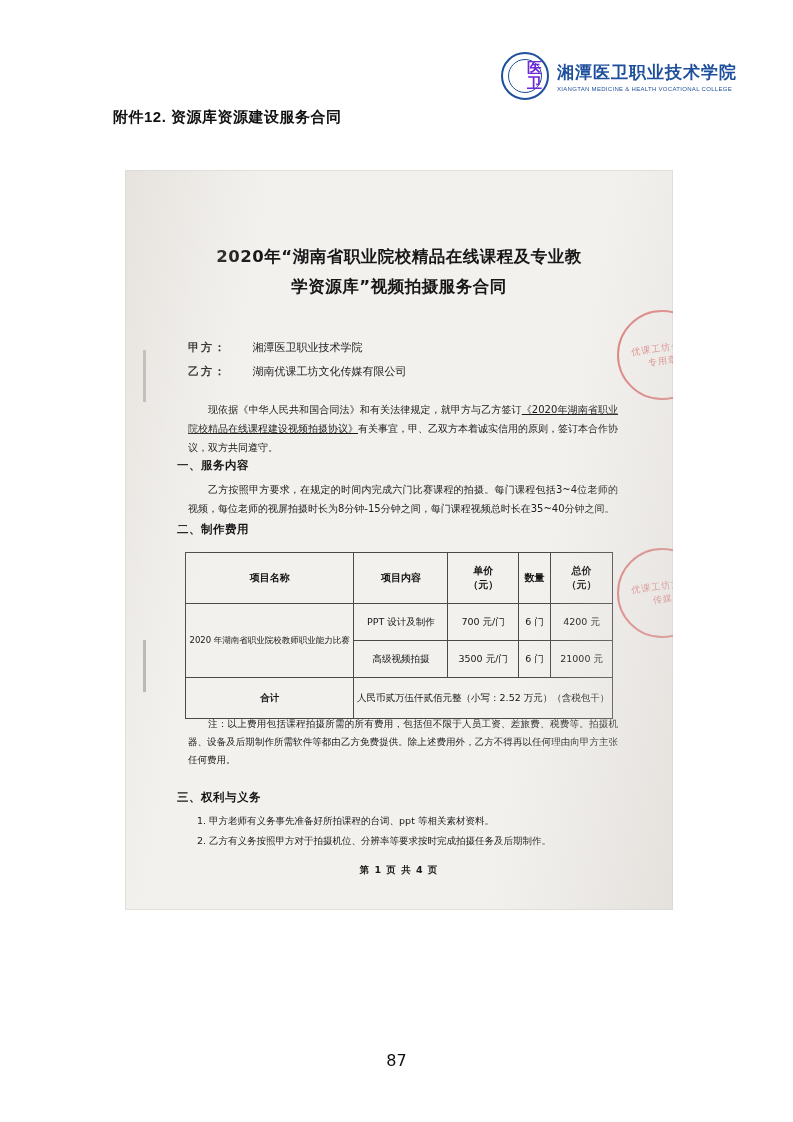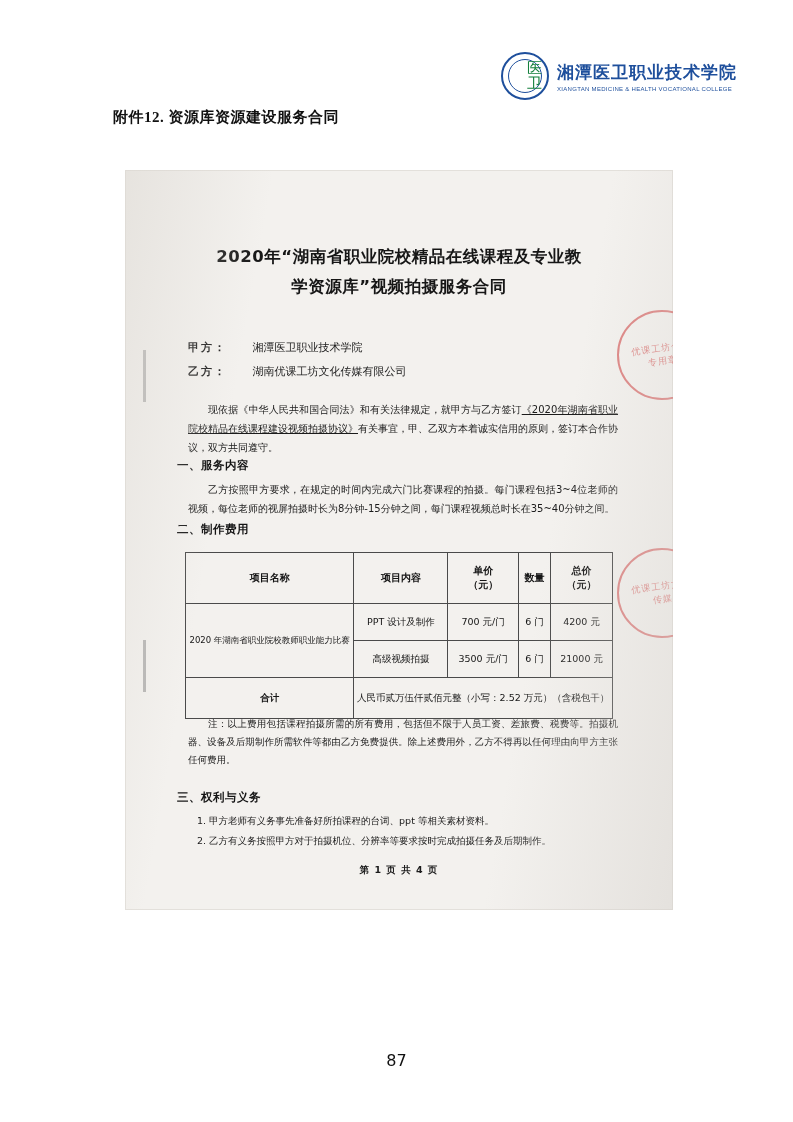--- a/index.html
+++ b/index.html
@@ -39,22 +39,22 @@
   .logo-mark::before {
     content: "";
     position: absolute;
     width: 32px;
     height: 32px;
     border-radius: 50%;
     border: 1px solid #1e4f9c;
   }
   .logo-mark .glyph {
     font-size: 15px;
-    color: #15803d;
-    font-weight: normal;
+    color: #6d28d9;
+    font-weight: bold;
     line-height: 1;
     z-index: 2;
     margin-left: 24px;
   }
   .logo-text {
     display: flex;
     flex-direction: column;
     justify-content: center;
   }
   .logo-cn {
@@ -74,21 +74,21 @@
     margin-top: 2px;
   }
 
   
   .attachment-title {
     position: absolute;
     top: 108px;
     left: 113px;
     font-size: 15px;
     font-weight: bold;
-    font-family: Liberation Serif, serif;
+    font-family: Liberation Sans, sans-serif;
     letter-spacing: .5px;
   }
 
   
   .scan {
     position: absolute;
     top: 170px;
     left: 125px;
     width: 548px;
     height: 740px;

